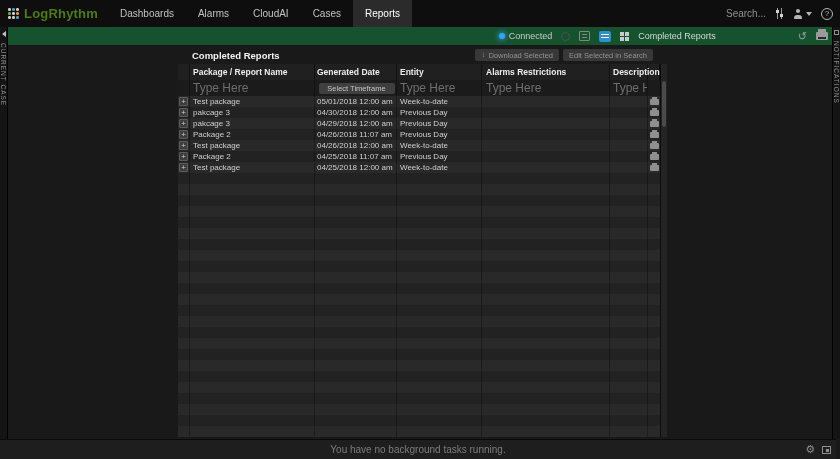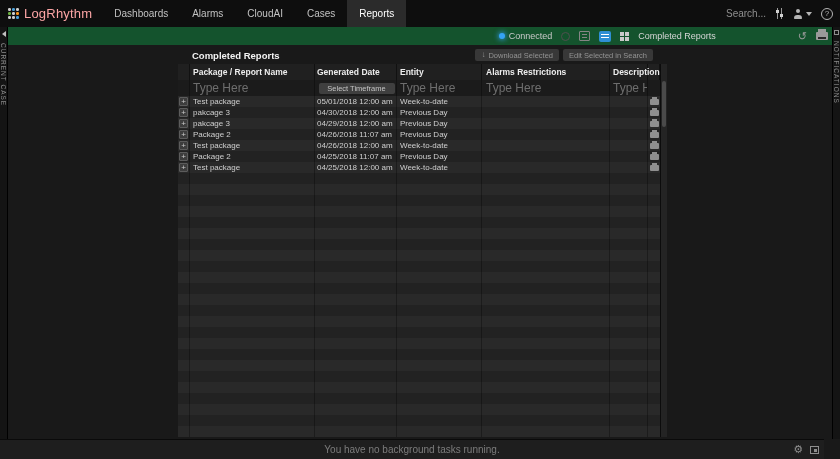--- a/index.html
+++ b/index.html
@@ -5,21 +5,21 @@
   * { margin:0; padding:0; box-sizing:border-box; }
   html,body { background:#000; }
   body { font-family:"Liberation Sans","DejaVu Sans",sans-serif; }
   .app { position:relative; width:840px; height:459px; background:#191919; overflow:hidden; }
 
   
   .topnav { position:absolute; top:0; left:0; right:0; height:27px; background:#0e0e0e; display:flex; align-items:center; z-index:5; }
   .logo { display:flex; align-items:center; padding:0 10px 0 8px; cursor:pointer; }
   .logo-dots { display:grid; grid-template-columns:repeat(3,3px); grid-auto-rows:3px; gap:1px; margin-right:5px; }
   .logo-dots i { width:2.5px; height:2.5px; border-radius:50%; background:#ccc; }
-  .logo-text { color:#fca5a5; font-size:13px; font-weight:400; letter-spacing:.2px; }
+  .logo-text { color:#4d7c0f; font-size:13px; font-weight:700; letter-spacing:.2px; }
   .tabs { display:flex; height:27px; }
   .tab { padding:0 12px; line-height:27px; font-size:10px; color:#c2c2c2; cursor:pointer; }
   .tab.active { background:#2b2b2b; color:#fff; }
   .topnav-right { margin-left:auto; display:flex; align-items:center; gap:9px; padding-right:7px; }
   .search-label { color:#8f8f8f; font-size:10px; cursor:text; }
   .icon-sliders { position:relative; width:9px; height:11px; display:inline-block; }
   .icon-sliders i { position:absolute; top:0; bottom:0; width:1px; background:#9a9a9a; }
   .icon-sliders i:first-child { left:2px; }
   .icon-sliders i:last-child { right:2px; }
   .icon-sliders i:first-child::before { content:""; position:absolute; top:2px; left:-1px; width:3px; height:3px; background:#d2d2d2; }
@@ -87,21 +87,21 @@
   .tf-btn { width:76px; height:11px; margin:16px auto; background:#3f3f3f; border:none; border-radius:2px; color:#c4c4c4; font-size:7.5px; font-family:inherit; cursor:pointer; line-height:11px; }
   .trow .cell { font-size:8px; color:#cfcfcf; }
   .plus { width:9px; height:9px; background:#3d3d3d; border:1px solid #5c5c5c; border-radius:1px; color:#ccc; font-size:8px; line-height:7px; text-align:center; cursor:pointer; }
   .mini-print { position:relative; display:inline-block; width:9px; height:6px; background:#8f8f8f; border-radius:1px; cursor:pointer; }
   .mini-print::before { content:""; position:absolute; left:2px; top:-2px; width:5px; height:2px; background:#8f8f8f; }
   .tbody { flex:1; overflow:hidden; display:flex; flex-direction:column; }
   .vscroll { position:absolute; right:0; top:0; bottom:0; width:7px; background:#242424; border-left:1px solid #0c0c0c; }
   .vthumb { position:absolute; top:17px; left:1px; right:1px; height:46px; background:#4a4a4a; border-radius:2px; }
 
   
-  .statusbar { position:absolute; left:0; right:16px; bottom:0; height:20px; background:#1e1e1e; border-top:1px solid #0a0a0a; display:flex; align-items:center; justify-content:center; z-index:5; }
+  .statusbar { position:absolute; left:0; right:4px; bottom:0; height:20px; background:#1e1e1e; border-top:1px solid #0a0a0a; display:flex; align-items:center; justify-content:center; z-index:5; }
   .status-msg { font-size:10px; color:#7c7c7c; }
   .status-icons { position:absolute; right:5px; top:0; bottom:0; display:flex; align-items:center; gap:7px; }
   .icon-gear { font-size:11px; color:#8f8f8f; line-height:1; cursor:pointer; }
   .icon-dock { width:9px; height:8px; border:1px solid #8f8f8f; position:relative; cursor:pointer; }
   .icon-dock::before { content:""; position:absolute; right:1px; bottom:1px; width:3px; height:3px; background:#8f8f8f; }
 </style>
 </head>
 <body>
 
 <div class="app">

